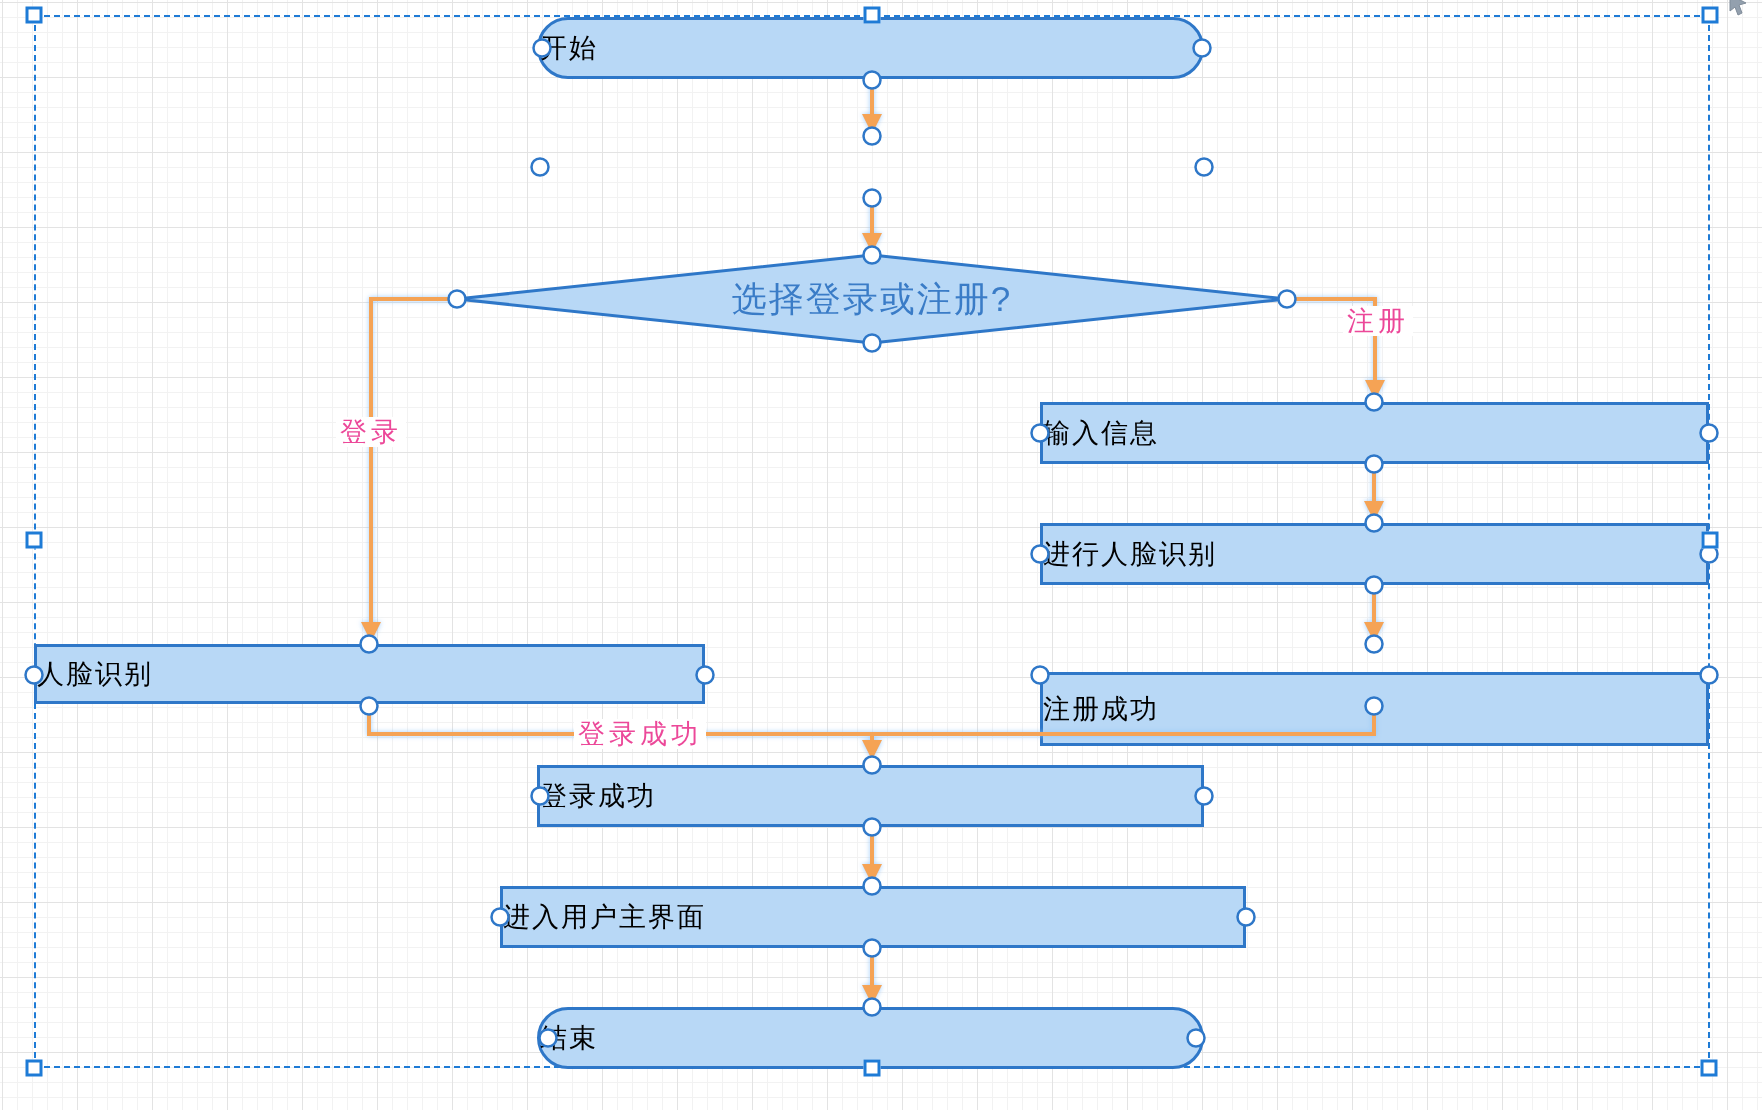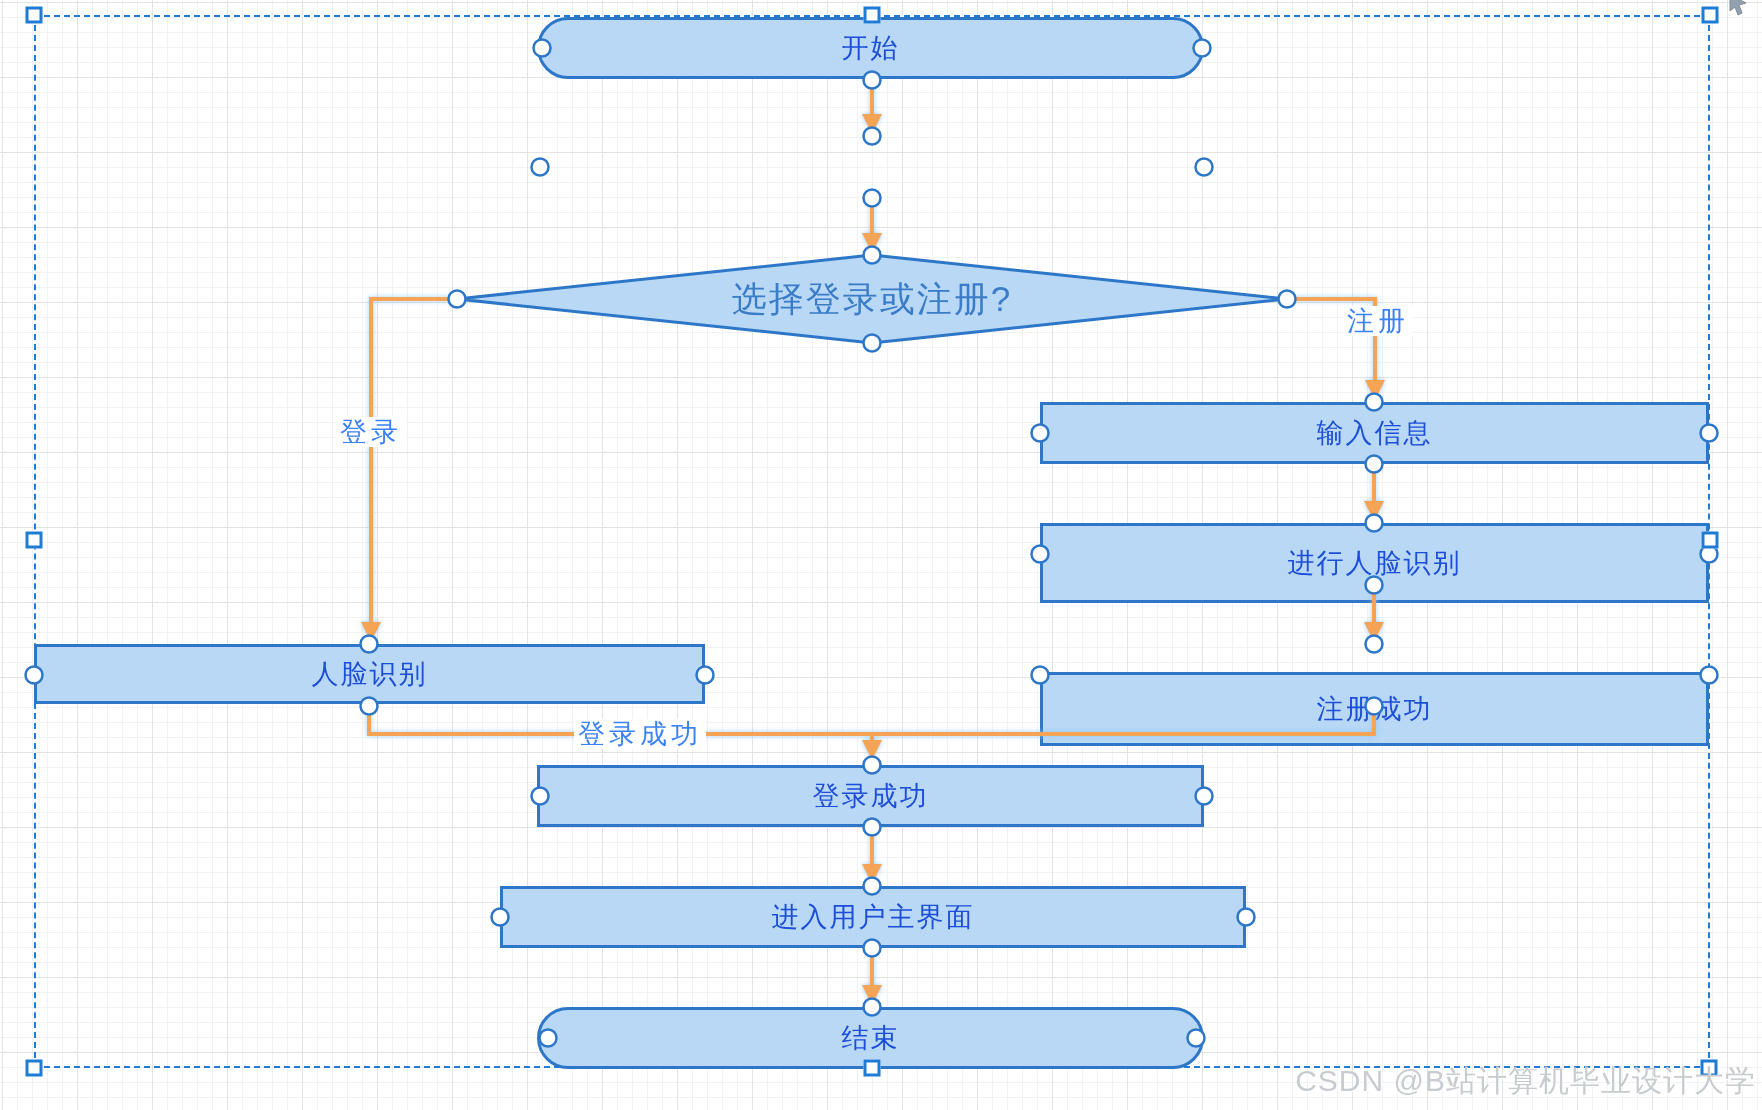--- a/index.html
+++ b/index.html
@@ -19,30 +19,30 @@
     background-size:75px 75px,75px 75px,15px 15px,15px 15px;
     background-position:2px 2px,2px 2px,2px 2px,2px 2px;
   }
   .selection-rect{
     position:absolute;left:34px;top:15px;width:1676px;height:1053px;
     border:2.5px dashed #1e7bd6;box-sizing:border-box;z-index:1;
   }
   .node{
     position:absolute;box-sizing:border-box;z-index:2;
     background:#b8d8f6;border:3px solid #2e77c8;
-    display:flex;align-items:center;justify-content:center;
-    color:#1d4ed8;font-size:27px;letter-spacing:2px;
+    display:flex;align-items:center;
+    color:#000000;font-size:27px;letter-spacing:2px;
   }
   .stadium{border-radius:31px;}
   .edge-svg{position:absolute;left:0;top:0;z-index:3;pointer-events:none;}
   .edge-svg .interact{pointer-events:all;}
   .edges{filter:drop-shadow(0 0 2.5px rgba(140,195,252,.85));}
   .edge-label{
     position:absolute;z-index:4;transform:translate(-50%,-50%);
-    background:#ffffff;color:#3b82f6;font-size:27px;letter-spacing:4px;
+    background:#ffffff;color:#ec4899;font-size:27px;letter-spacing:4px;
     padding:0 4px;line-height:30px;white-space:nowrap;
   }
   .diamond-label{
     position:absolute;left:457px;top:255px;width:830px;height:88px;z-index:4;
     display:flex;align-items:center;justify-content:center;
     color:#3a7cc7;font-size:35px;letter-spacing:2px;pointer-events:none;
   }
   .handle{
     position:absolute;width:17px;height:17px;box-sizing:border-box;
     background:#ffffff;border:3px solid #1e7bd6;z-index:6;
@@ -64,21 +64,21 @@
 
   <div class="node stadium" style="left:537px;top:17px;width:667px;height:62px;">
     <span>开始</span>
   </div>
 
 
   <div class="node" style="left:1040px;top:402px;width:669px;height:62px;">
     <span>输入信息</span>
   </div>
 
-  <div class="node" style="left:1040px;top:523px;width:669px;height:80px;">
+  <div class="node" style="left:1040px;top:523px;width:669px;height:62px;">
     <span>进行人脸识别</span>
   </div>
 
   <div class="node" style="left:1040px;top:672px;width:669px;height:74px;">
     <span>注册成功</span>
   </div>
 
   <div class="node" style="left:34px;top:644px;width:671px;height:60px;">
     <span>人脸识别</span>
   </div>
@@ -167,19 +167,18 @@
 
   <div class="handle" style="left:34px;top:15px;"></div>
   <div class="handle" style="left:872px;top:15px;"></div>
   <div class="handle" style="left:1710px;top:15px;"></div>
   <div class="handle" style="left:34px;top:540px;"></div>
   <div class="handle" style="left:1710px;top:540px;"></div>
   <div class="handle" style="left:34px;top:1068px;"></div>
   <div class="handle" style="left:872px;top:1068px;"></div>
   <div class="handle" style="left:1709px;top:1068px;"></div>
 
-  <div class="watermark">CSDN @B站计算机毕业设计大学</div>
 
   <svg class="cursor" width="26" height="22" viewBox="0 0 26 22">
     <path d="M4,0 L20,8 L13,10 L16,18 L12,20 L9,12 L4,16 Z" fill="#93a0ae" stroke="#7f8b99" stroke-width="1"></path>
   </svg>
 
 </div>
 
 </body></html>

